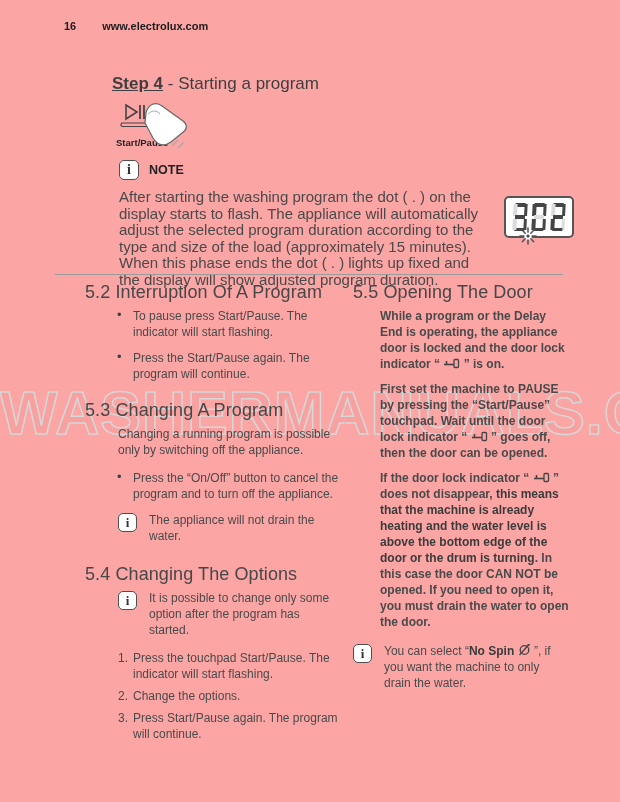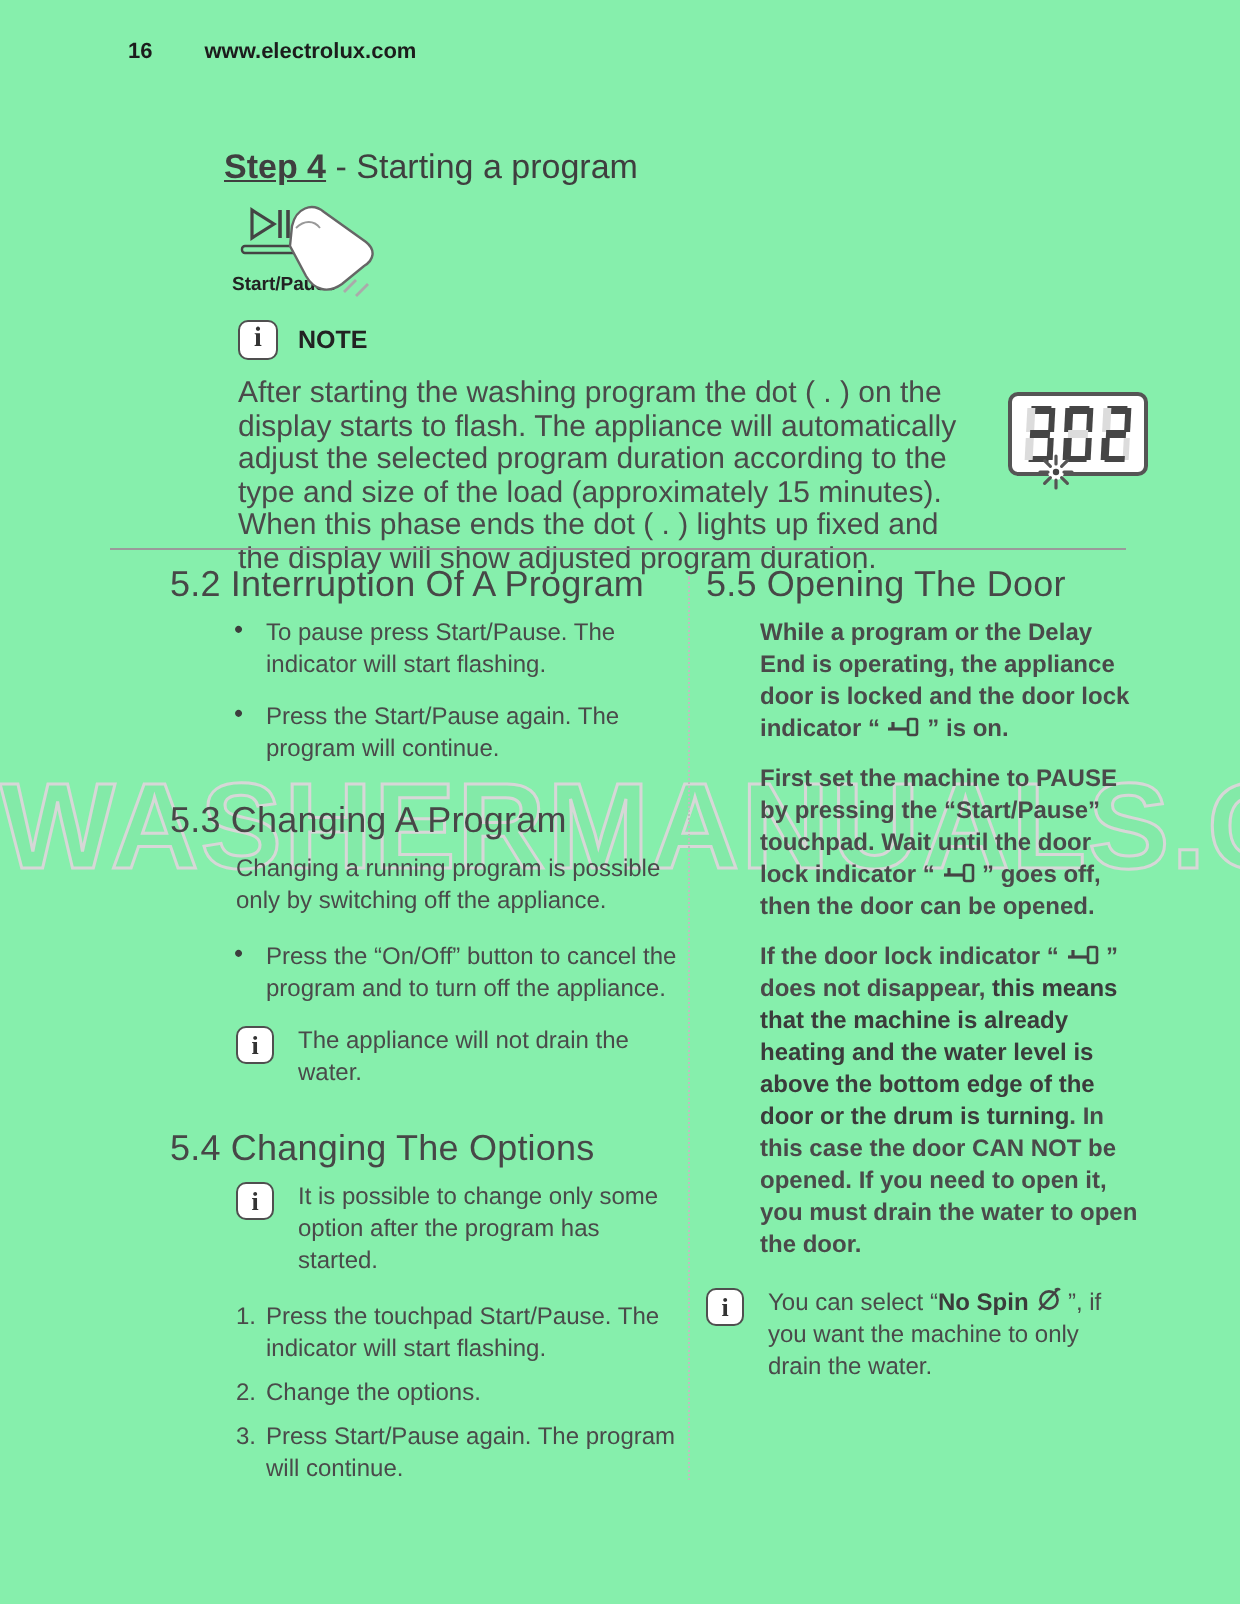--- a/index.html
+++ b/index.html
@@ -1,19 +1,19 @@
 <!DOCTYPE html>
 <html><head>
 <meta charset="utf-8">
 <style>
   * { margin:0; padding:0; box-sizing:border-box; }
   html,body { background:#888; }
   .page {
     position:relative; width:620px; height:802px; margin:0 auto;
-    background:#86efac; overflow:hidden;
+    background:#fca5a5; overflow:hidden;
     font-family:"Liberation Sans", sans-serif; color:#4a4a4a;
   }
 
   
   .top-header { position:absolute; left:64px; top:20px; font-size:11px; font-weight:bold; color:#1c1c1c; }
   .top-header .site { margin-left:26px; }
 
   
   .step-title { position:absolute; left:112px; top:74px; font-size:17px; color:#3f3f3f; }
   .step-title .t-bold { font-weight:bold; text-decoration:underline; }

